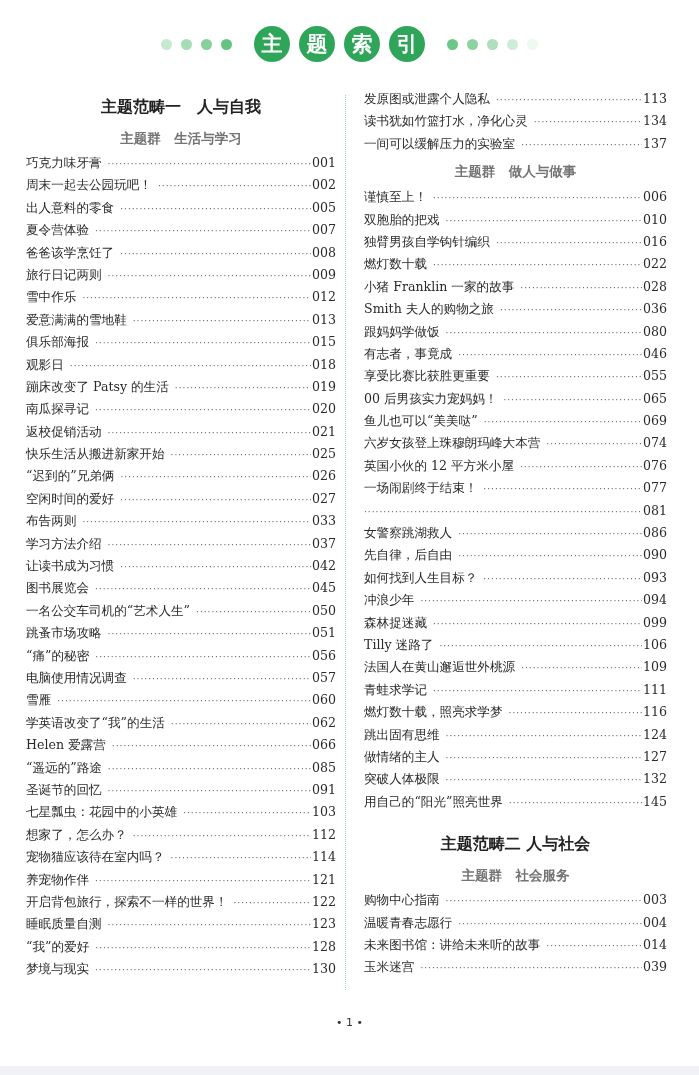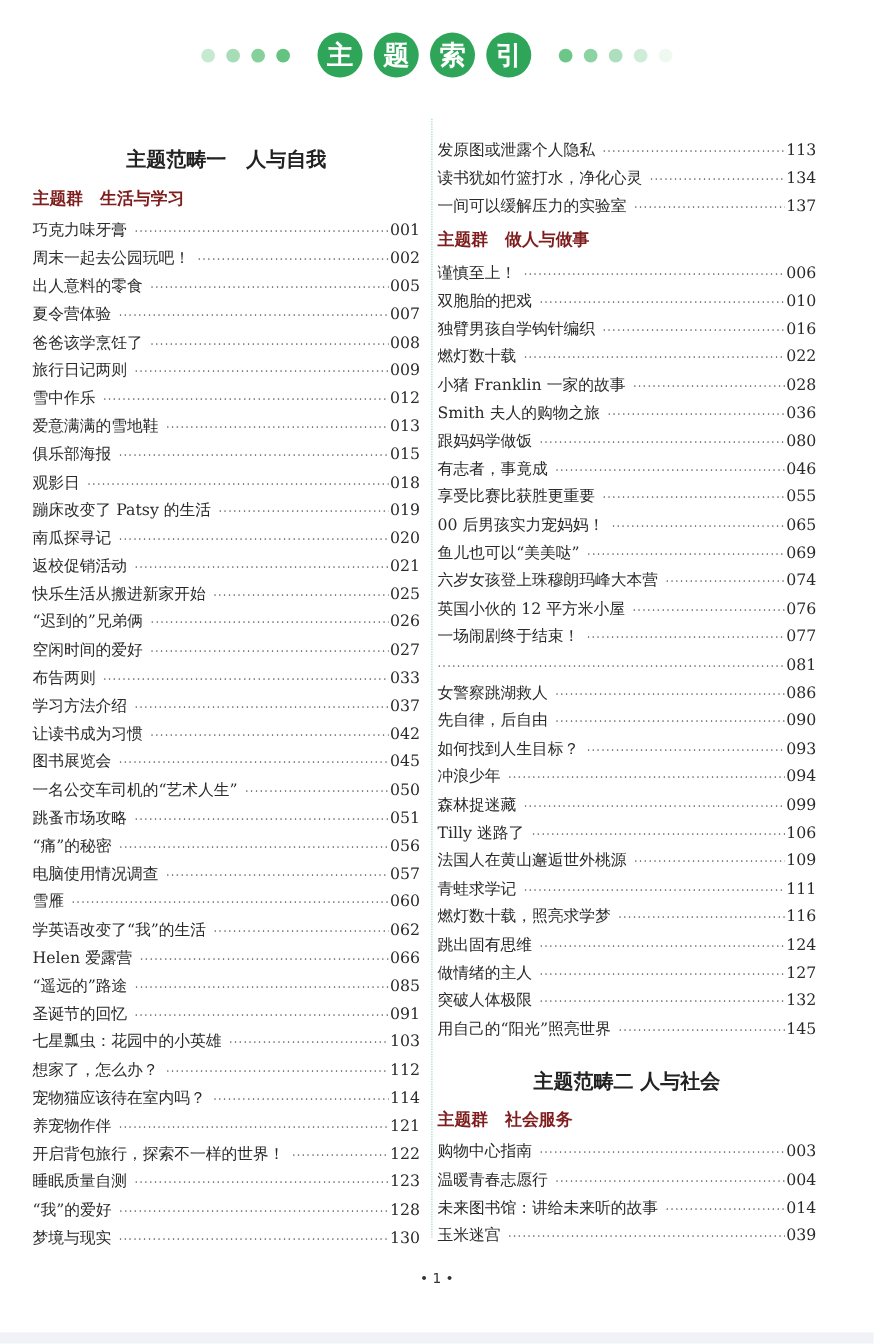--- a/index.html
+++ b/index.html
@@ -17,36 +17,36 @@
   .dots { display: flex; gap: 9px; align-items: center; }
   .dot { width: 11px; height: 11px; border-radius: 50%; background: #5cc07a; }
   .title-circles { display: flex; gap: 9px; margin: 0 22px; }
   .tc {
     width: 36px; height: 36px; border-radius: 50%;
     background: #2fa55a; color: #ffffff;
     display: flex; align-items: center; justify-content: center;
     font-family: "DejaVu Sans", sans-serif; font-weight: bold; font-size: 21px;
   }
   .col {
-    position: absolute; top: 88px; margin-top: 21px;
+    position: absolute; top: 88px;
   }
   .col-left { left: 26px; width: 310px; }
-  .col-right { left: 350px; width: 303px; }
+  .col-right { left: 364px; width: 303px; }
   .divider {
     position: absolute; left: 345px; top: 95px; height: 895px;
     border-left: 1px dotted #9fd8c8;
   }
   .cat-title {
     font-family: "DejaVu Sans", sans-serif; font-weight: bold;
     font-size: 16px; color: #222; text-align: center;
     height: 22px; line-height: 22px;
   }
   .group-title {
     font-family: "DejaVu Sans", sans-serif; font-weight: bold;
-    font-size: 13.5px; color: #7f1d1d; 
+    font-size: 13.5px; color: #737373; text-align: center;
     height: 20px; line-height: 20px; word-spacing: 8px;
   }
   .entry {
     display: flex; align-items: baseline;
     height: 22.4px; line-height: 22.4px; font-size: 12.6px;
     white-space: nowrap;
   }
   .entry .t { flex: 0 0 auto; padding-right: 6px; }
   .entry .lead {
     flex: 1 1 auto; overflow: hidden; height: 22px;

